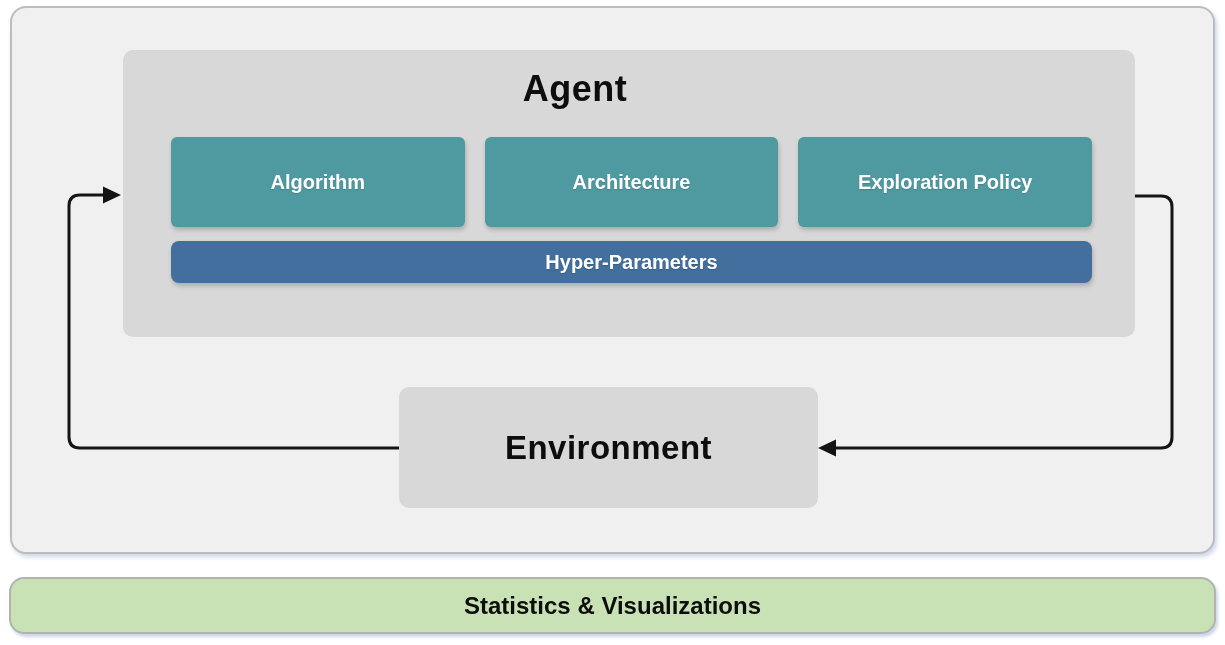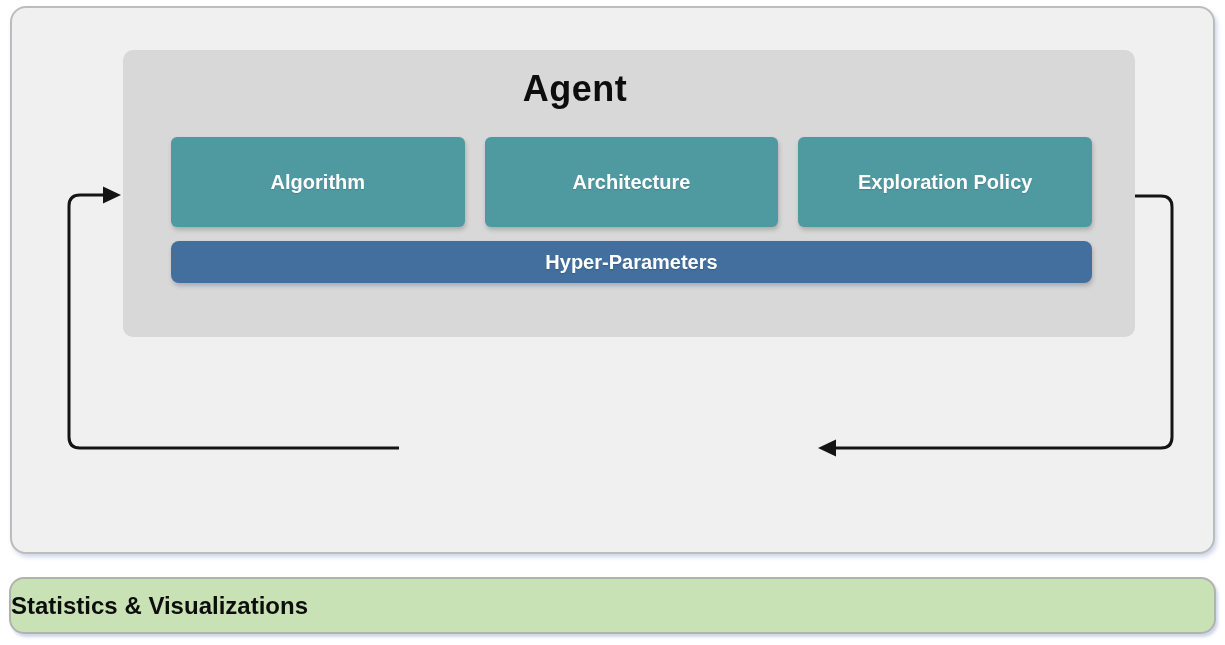--- a/index.html
+++ b/index.html
@@ -49,21 +49,21 @@
   .env-box {
     position: absolute; left: 399px; top: 387px; width: 419px; height: 121px;
     background: #d8d8d8; border-radius: 10px;
     display: flex; align-items: center; justify-content: center;
     color: #0d0d0d; font-size: 33px; font-weight: bold; letter-spacing: 0.5px;
   }
 
   .footer-bar {
     position: absolute; left: 9px; top: 577px; width: 1207px; height: 57px;
     background: #c8e2b6; border: 2px solid #b2b2b2; border-radius: 15px;
-    display: flex; align-items: center; justify-content: flex-start;
+    display: flex; align-items: center; justify-content: center;
     color: #0d0d0d; font-size: 24px; font-weight: bold;
     box-shadow: 2px 3px 3px rgba(165,180,215,0.55);
   }
 
   svg.flow-layer {
     position: absolute; left: 0; top: 0; width: 1225px; height: 645px;
     pointer-events: none;
   }
   .flow-line { fill: none; stroke: #141414; stroke-width: 3px; }
   .flow-head { fill: #141414; stroke: none; }
@@ -87,20 +87,23 @@
     </div>
     <div class="component">
       <span>Exploration Policy</span>
     </div>
   </div>
 
   <div class="hyper-bar">
     <span>Hyper-Parameters</span>
   </div>
 
+  <div class="env-box">
+    <span>Environment</span>
+  </div>
 
   <svg class="flow-layer" viewBox="0 0 1225 645" xmlns="http://www.w3.org/2000/svg">
 
     <path class="flow-line" d="M 399 448 H 80 Q 69 448 69 437 V 206 Q 69 195 80 195 H 105"></path>
     <polygon class="flow-head" points="121,195 103,186.5 103,203.5"></polygon>
 
     <path class="flow-line" d="M 1135 196 H 1161 Q 1172 196 1172 207 V 437 Q 1172 448 1161 448 H 834"></path>
     <polygon class="flow-head" points="818,448 836,439.5 836,456.5"></polygon>
   </svg>
 

